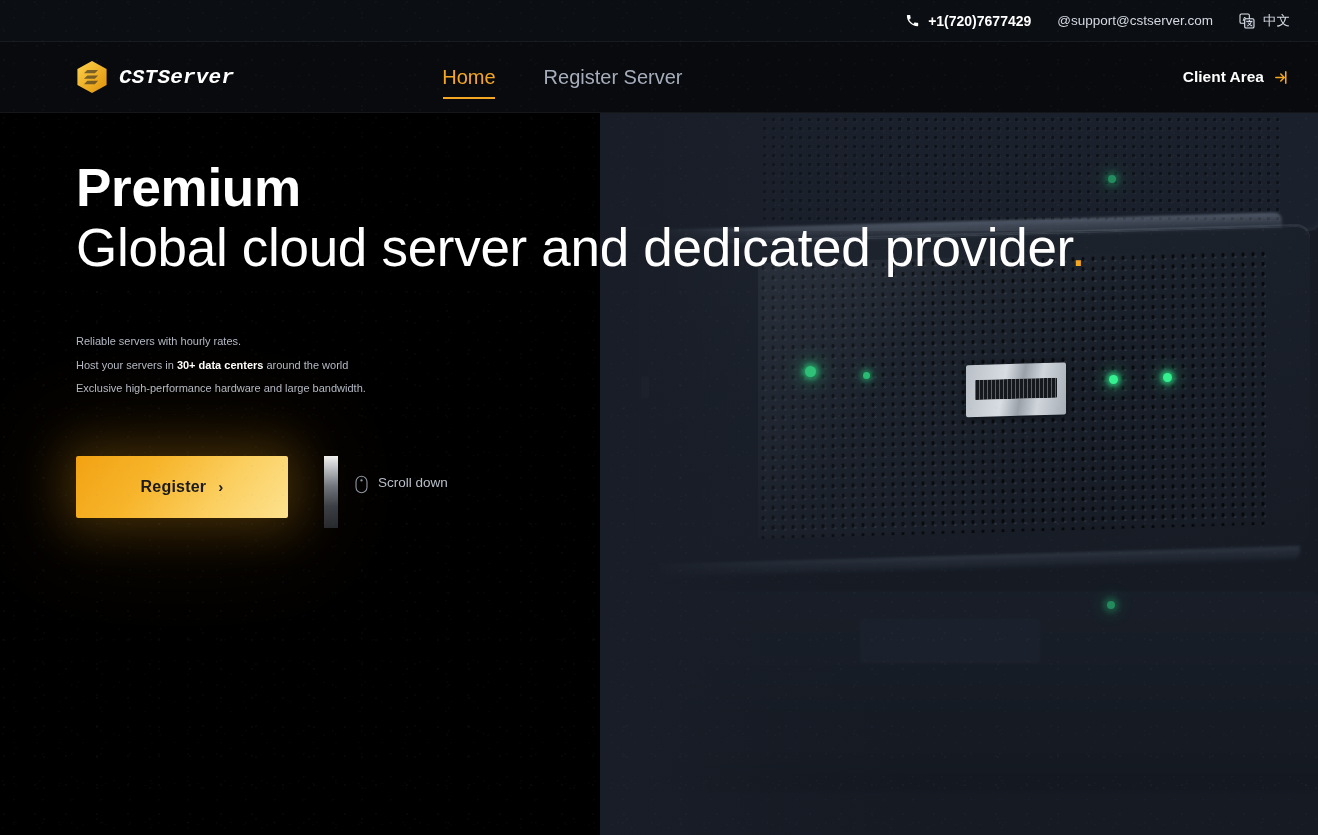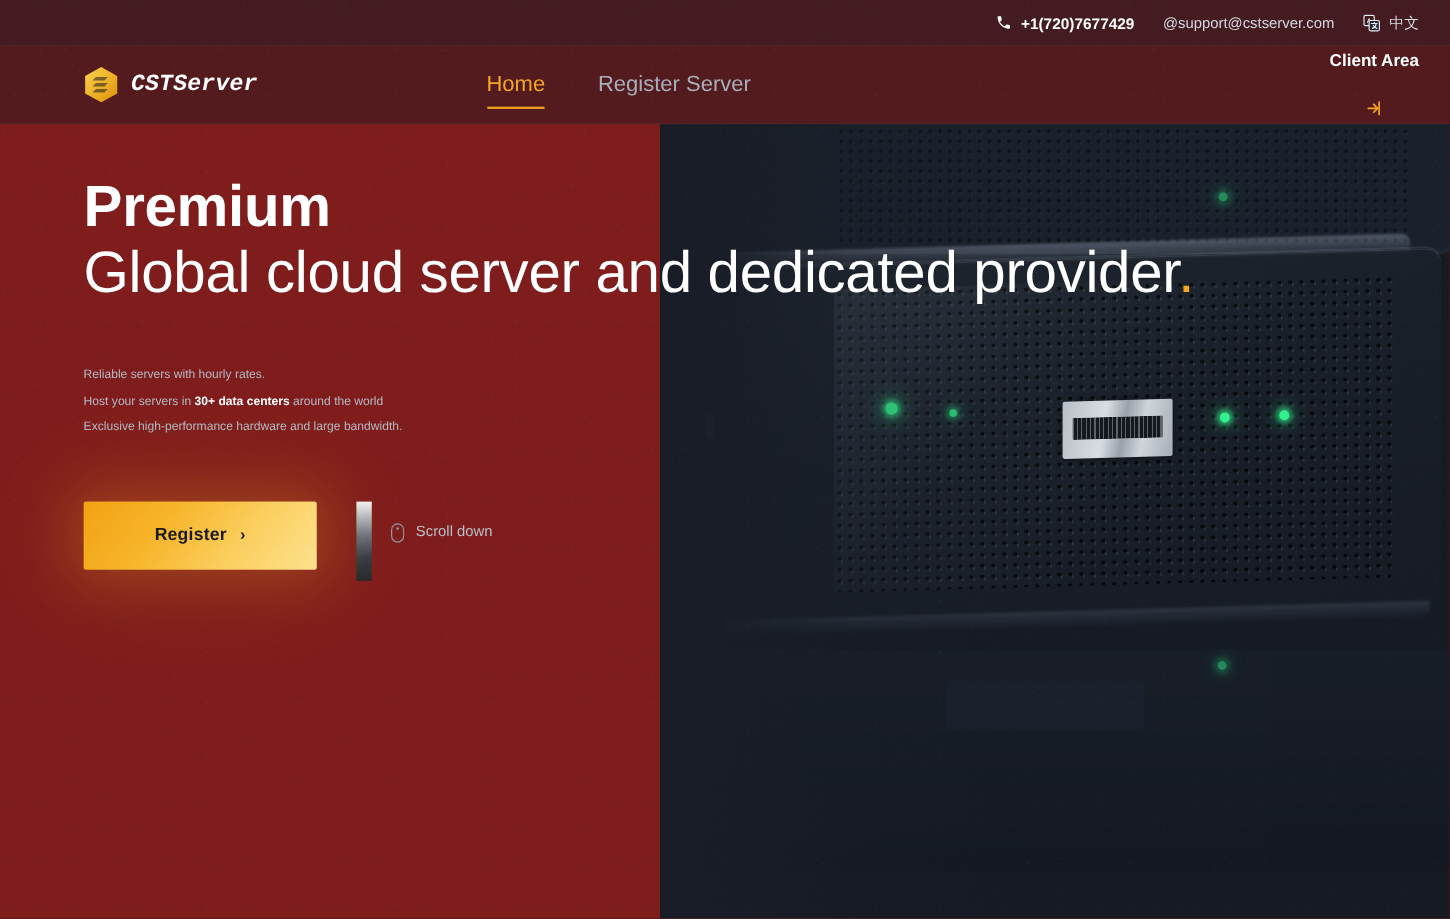--- a/index.html
+++ b/index.html
@@ -16,21 +16,21 @@
     font-family: "Liberation Sans", sans-serif;
     color: #ffffff;
     position: relative;
   }
 
   .page {
     position: relative;
     width: 1318px;
     height: 835px;
     overflow: hidden;
-    background: #7f1d1d;
+    background: #000000;
   }
 
   
   .grain {
     position: absolute;
     inset: 0;
     pointer-events: none;
     opacity: .5;
     z-index: 30;
     background-image:
@@ -255,27 +255,26 @@
     left: 1px; right: 1px;
     bottom: 13px;
     height: 2px;
     background: #f5a623;
   }
 
   .client-area {
     margin-left: auto;
     display: flex;
     align-items: center;
-    gap: 25px;
+    gap: 9px;
     font-size: 15.5px;
     font-weight: bold;
     color: #ffffff;
     cursor: pointer;
     white-space: nowrap;
-    flex-direction: column;
   }
   .icon-login { width: 17px; height: 17px; display: block; }
 
   
   .hero {
     position: relative;
     z-index: 20;
     padding-left: 76px;
     padding-top: 45px;
   }

